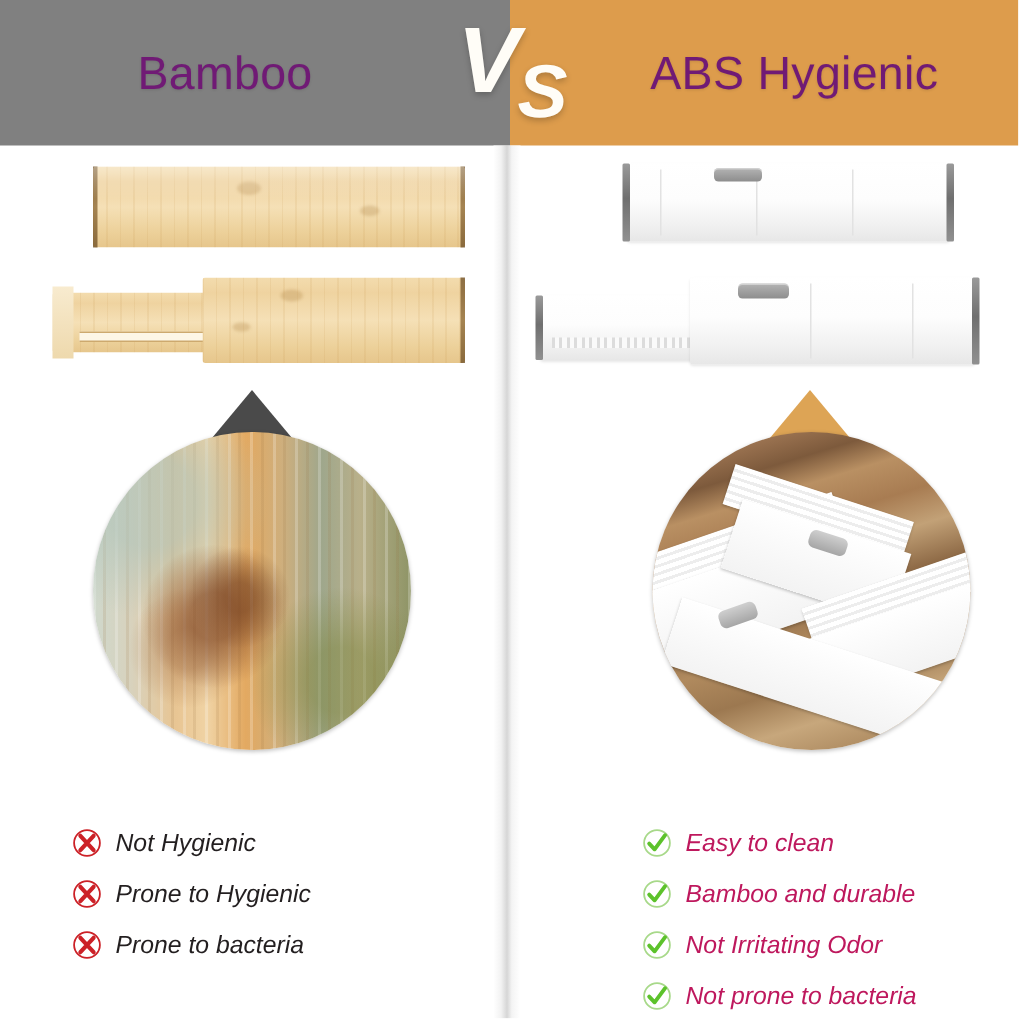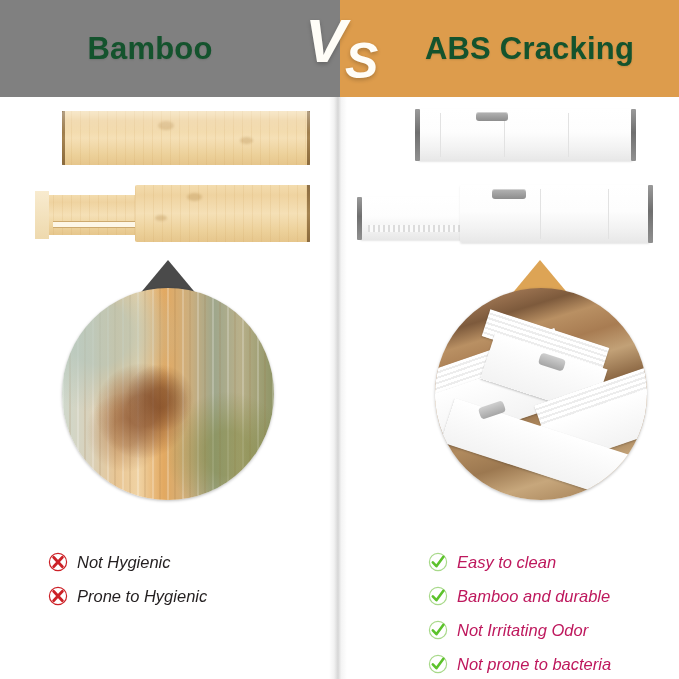--- a/index.html
+++ b/index.html
@@ -5,21 +5,21 @@
   html,body{margin:0;padding:0;background:#fff;}
   body{width:679px;height:679px;overflow:hidden;
        font-family:"Liberation Sans","DejaVu Sans",sans-serif;}
   .page{position:relative;width:679px;height:679px;background:#ffffff;overflow:hidden;}
 
   
   .header{position:absolute;left:0;top:0;width:679px;height:97px;}
   .hdr-left{position:absolute;left:0;top:0;width:340px;height:97px;background:#808080;}
   .hdr-right{position:absolute;left:340px;top:0;width:339px;height:97px;background:#dd9c4c;}
   .hdr-title{position:absolute;top:0;height:97px;display:flex;align-items:center;
-             color:#14532d;font-weight:bold;font-size:31px;letter-spacing:.2px;
+             color:#701a75;font-weight:normal;font-size:31px;letter-spacing:.2px;
              text-shadow:0 1px 2px rgba(0,0,0,.12);}
   .hdr-title.left{left:0;width:300px;justify-content:center;}
   .hdr-title.right{left:380px;width:299px;justify-content:center;}
   .vs{position:absolute;left:303px;top:8px;width:80px;height:88px;z-index:5;
       color:#fffdf7;font-weight:bold;line-height:1;
       text-shadow:0 2px 4px rgba(0,0,0,.22);}
   .vs .v{position:absolute;left:2px;top:2px;font-size:62px;font-style:italic;}
   .vs .s{position:absolute;left:42px;top:28px;font-size:50px;font-style:italic;}
 
   
@@ -114,21 +114,21 @@
 </style>
 </head>
 <body>
 
 <div class="page">
 
   <div class="header">
     <div class="hdr-left"></div>
     <div class="hdr-right"></div>
     <div class="hdr-title left">Bamboo</div>
-    <div class="hdr-title right">ABS Cracking</div>
+    <div class="hdr-title right">ABS Hygienic</div>
     <div class="vs">
       <span class="v">V</span>
       <span class="s">S</span>
     </div>
   </div>
 
   <div class="spine"></div>
 
   <div class="photos">
 
@@ -204,20 +204,29 @@
     </div>
     <div class="row">
       <span class="badge">
         <svg viewBox="0 0 20 20">
             <circle cx="10" cy="10" r="8.6" fill="none" stroke="#cc2127" stroke-width="1.2"></circle>
         <path d="M5.6 5.2 L14.4 14.8 M14.4 5.2 L5.6 14.8" stroke="#cc2127" stroke-width="2.8" stroke-linecap="round"></path>
           </svg>
       </span>
       <span class="row-label">Prone to Hygienic</span>
     </div>
+    <div class="row">
+      <span class="badge">
+        <svg viewBox="0 0 20 20">
+            <circle cx="10" cy="10" r="8.6" fill="none" stroke="#cc2127" stroke-width="1.2"></circle>
+        <path d="M5.6 5.2 L14.4 14.8 M14.4 5.2 L5.6 14.8" stroke="#cc2127" stroke-width="2.8" stroke-linecap="round"></path>
+          </svg>
+      </span>
+      <span class="row-label">Prone to bacteria</span>
+    </div>
   </div>
 
   <div id="list-right" class="list">
     <div class="row">
       <span class="badge">
         <svg viewBox="0 0 20 20">
             <circle cx="10" cy="10" r="8.6" fill="none" stroke="#a8d98a" stroke-width="1.2"></circle>
         <path d="M4.8 10.4 L8.4 14.2 L15.4 4.8" fill="none" stroke="#5cc22b" stroke-width="2.6" stroke-linecap="round" stroke-linejoin="round"></path>
           </svg>
       </span>

